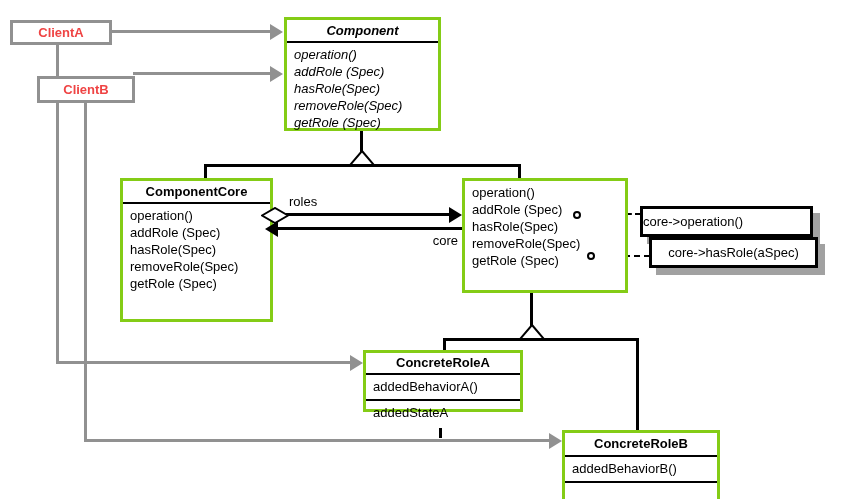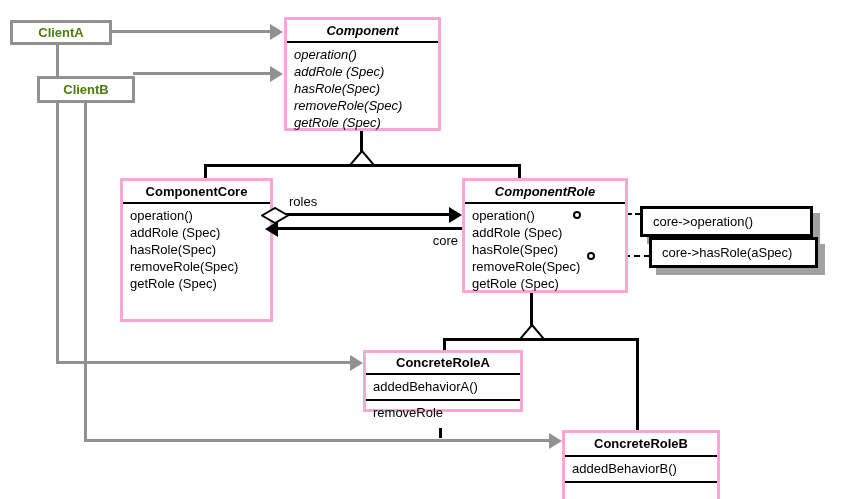--- a/index.html
+++ b/index.html
@@ -13,34 +13,34 @@
   .black{background:#000;}
   .gray{background:#919191;}
   .dash{position:absolute;border-top:2px dashed #000;height:0;}
   
   .head-right{position:absolute;width:0;height:0;border-top:8px solid transparent;border-bottom:8px solid transparent;}
   .head-left{position:absolute;width:0;height:0;border-top:8px solid transparent;border-bottom:8px solid transparent;}
   .head-right.blk{border-left:13px solid #000;}
   .head-left.blk{border-right:13px solid #000;}
   .head-right.gry{border-left:13px solid #919191;}
   
-  .cls{position:absolute;border:3px solid #f9a8d4;background:#fff;box-sizing:border-box;}
+  .cls{position:absolute;border:3px solid #84cc16;background:#fff;box-sizing:border-box;}
   .cls-title{font-weight:bold;font-size:13px;text-align:center;line-height:21px;height:21px;border-bottom:2px solid #000;white-space:nowrap;overflow:hidden;}
   .cls-title.it{font-style:italic;}
   .cls-sec{font-size:13px;line-height:17px;padding:3px 7px 0 7px;white-space:nowrap;overflow:hidden;}
   .cls-sec.it{font-style:italic;}
   .cls-sec.bordered{border-top:2px solid #000;}
   .one-line{padding-top:0;line-height:24px;}
   
   .client{position:absolute;border:3px solid #919191;background:#fff;box-sizing:border-box;
-    color:#4d7c0f;font-weight:bold;font-size:13px;text-align:center;}
+    color:#ef4444;font-weight:bold;font-size:13px;text-align:center;}
   
   .note{position:absolute;border:3px solid #000;background:#fff;box-sizing:border-box;
     box-shadow:7px 7px 0 #a1a1a1;font-size:13px;white-space:nowrap;overflow:visible;}
-  .note-inner{line-height:25px;padding-left:10px;}
+  .note-inner{line-height:25px;}
   
   .tri,.diamond{position:absolute;}
   .dot{position:absolute;width:8px;height:8px;border:2px solid #000;border-radius:50%;background:#fff;box-sizing:border-box;}
   .edge-label{position:absolute;font-size:13px;white-space:nowrap;}
   
   #ga-line{left:110px;top:30px;width:161px;height:3px;}
   #ga-head{left:270px;top:24px;}
   #gb-line{left:133px;top:72px;width:138px;height:3px;}
   #gb-head{left:270px;top:66px;}
   #a-down{left:56px;top:44px;width:3px;height:320px;}
@@ -73,21 +73,21 @@
   #component{left:284px;top:17px;width:157px;height:114px;}
   #componentCore{left:120px;top:178px;width:153px;height:144px;}
   #componentCore .cls-sec.methods{height:91px;}
   #componentRole{left:462px;top:178px;width:166px;height:115px;}
   #concreteRoleA{left:363px;top:350px;width:160px;height:62px;}
   #concreteRoleA .cls-title{height:20px;line-height:20px;}
   #concreteRoleB{left:562px;top:430px;width:158px;height:75px;}
   #concreteRoleB .cls-title{height:22px;line-height:22px;}
 
   #note1{left:640px;top:206px;width:173px;height:31px;}
-  #note2{left:649px;top:237px;width:169px;height:31px;}
+  #note2{left:649px;top:237px;width:169px;height:31px;text-align:center;}
 
   #comp-tri{left:349px;top:150px;}
   #role-tri{left:519px;top:324px;}
   #agg-diamond{left:261px;top:207px;}
   #dot1{left:573px;top:211px;}
   #dot2{left:587px;top:252px;}
   #roles-label{left:289px;top:194px;}
   #core-label{left:420px;top:233px;width:38px;text-align:right;}
 </style>
 </head>
@@ -145,37 +145,36 @@
     <div class="cls-sec methods">
       <div>operation()</div>
       <div>addRole (Spec)</div>
       <div>hasRole(Spec)</div>
       <div>removeRole(Spec)</div>
       <div>getRole (Spec)</div>
     </div>
   </div>
 
   <div class="cls" id="componentRole">
-    <div class="cls-title it">ComponentRole</div>
     <div class="cls-sec">
       <div>operation()</div>
       <div>addRole (Spec)</div>
       <div>hasRole(Spec)</div>
       <div>removeRole(Spec)</div>
       <div>getRole (Spec)</div>
     </div>
   </div>
 
   <div class="cls" id="concreteRoleA">
     <div class="cls-title">ConcreteRoleA</div>
     <div class="cls-sec one-line">
       <div>addedBehaviorA()</div>
     </div>
     <div class="cls-sec bordered one-line">
-      <div>removeRole</div>
+      <div>addedStateA</div>
     </div>
   </div>
 
   <div class="cls" id="concreteRoleB">
     <div class="cls-title">ConcreteRoleB</div>
     <div class="cls-sec one-line">
       <div>addedBehaviorB()</div>
     </div>
     <div class="cls-sec bordered one-line"></div>
   </div>

